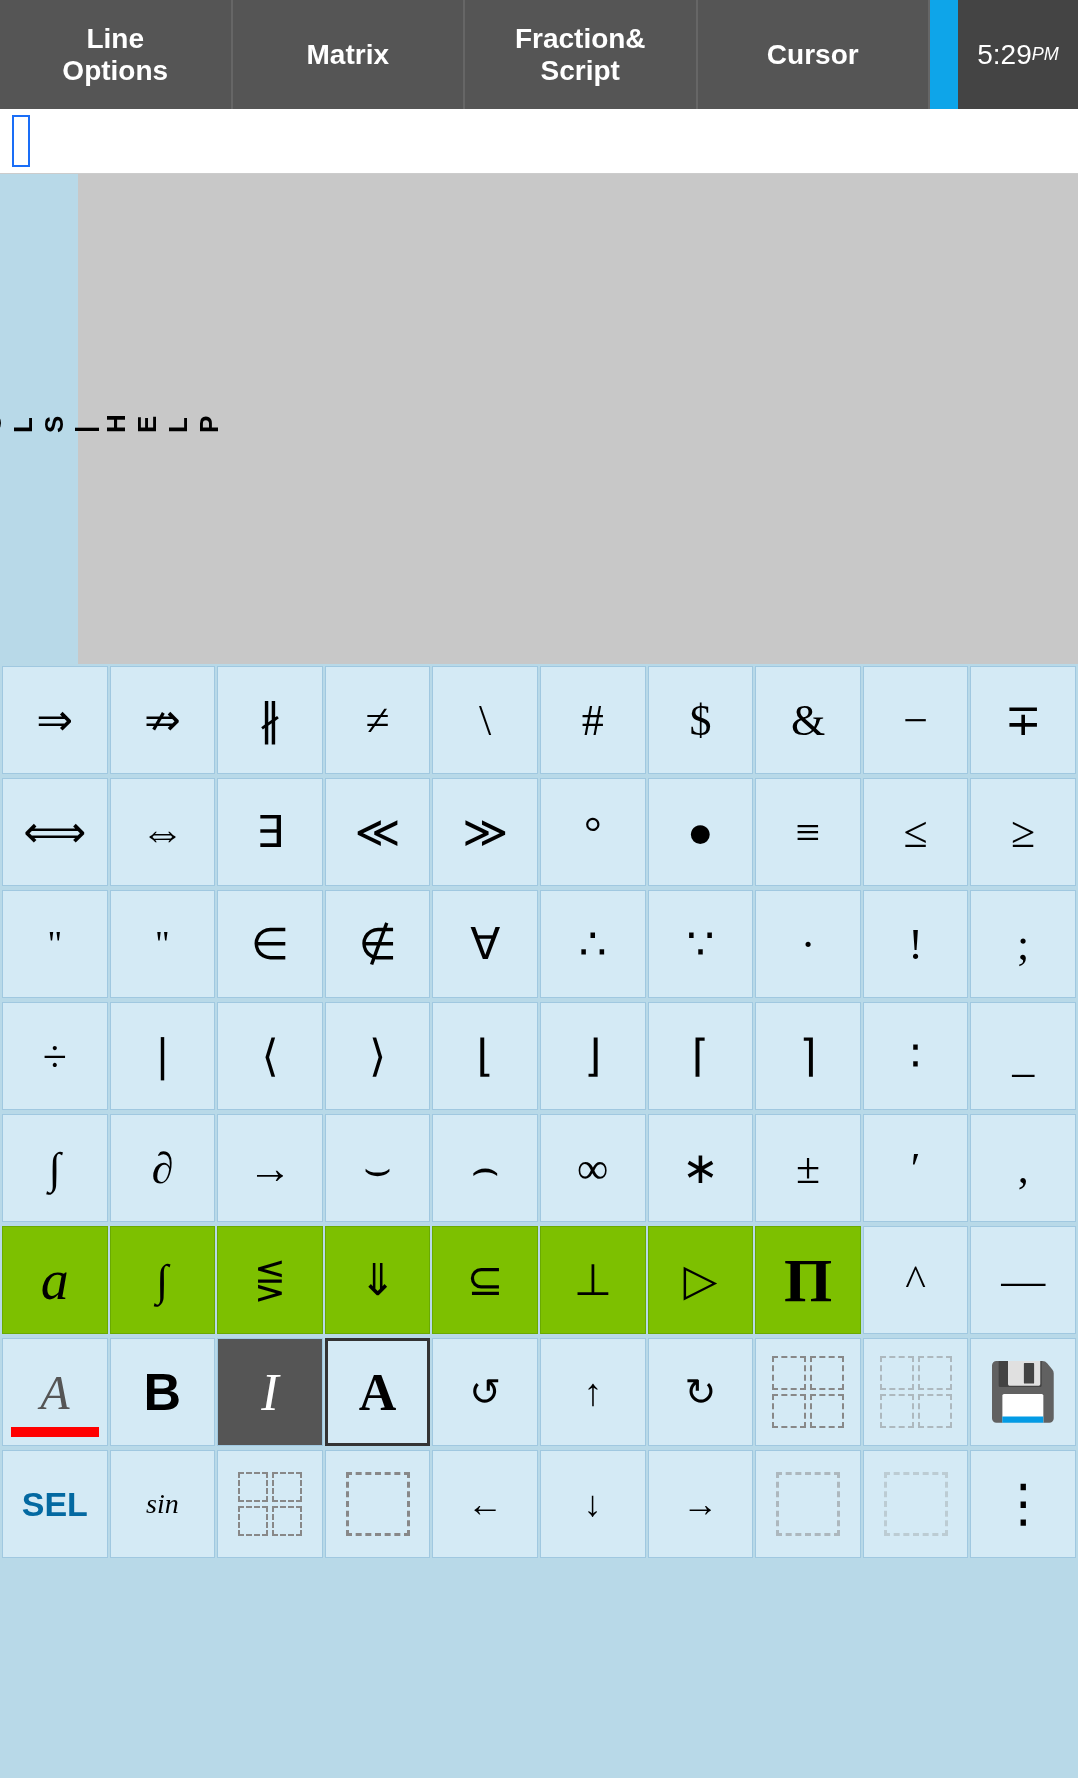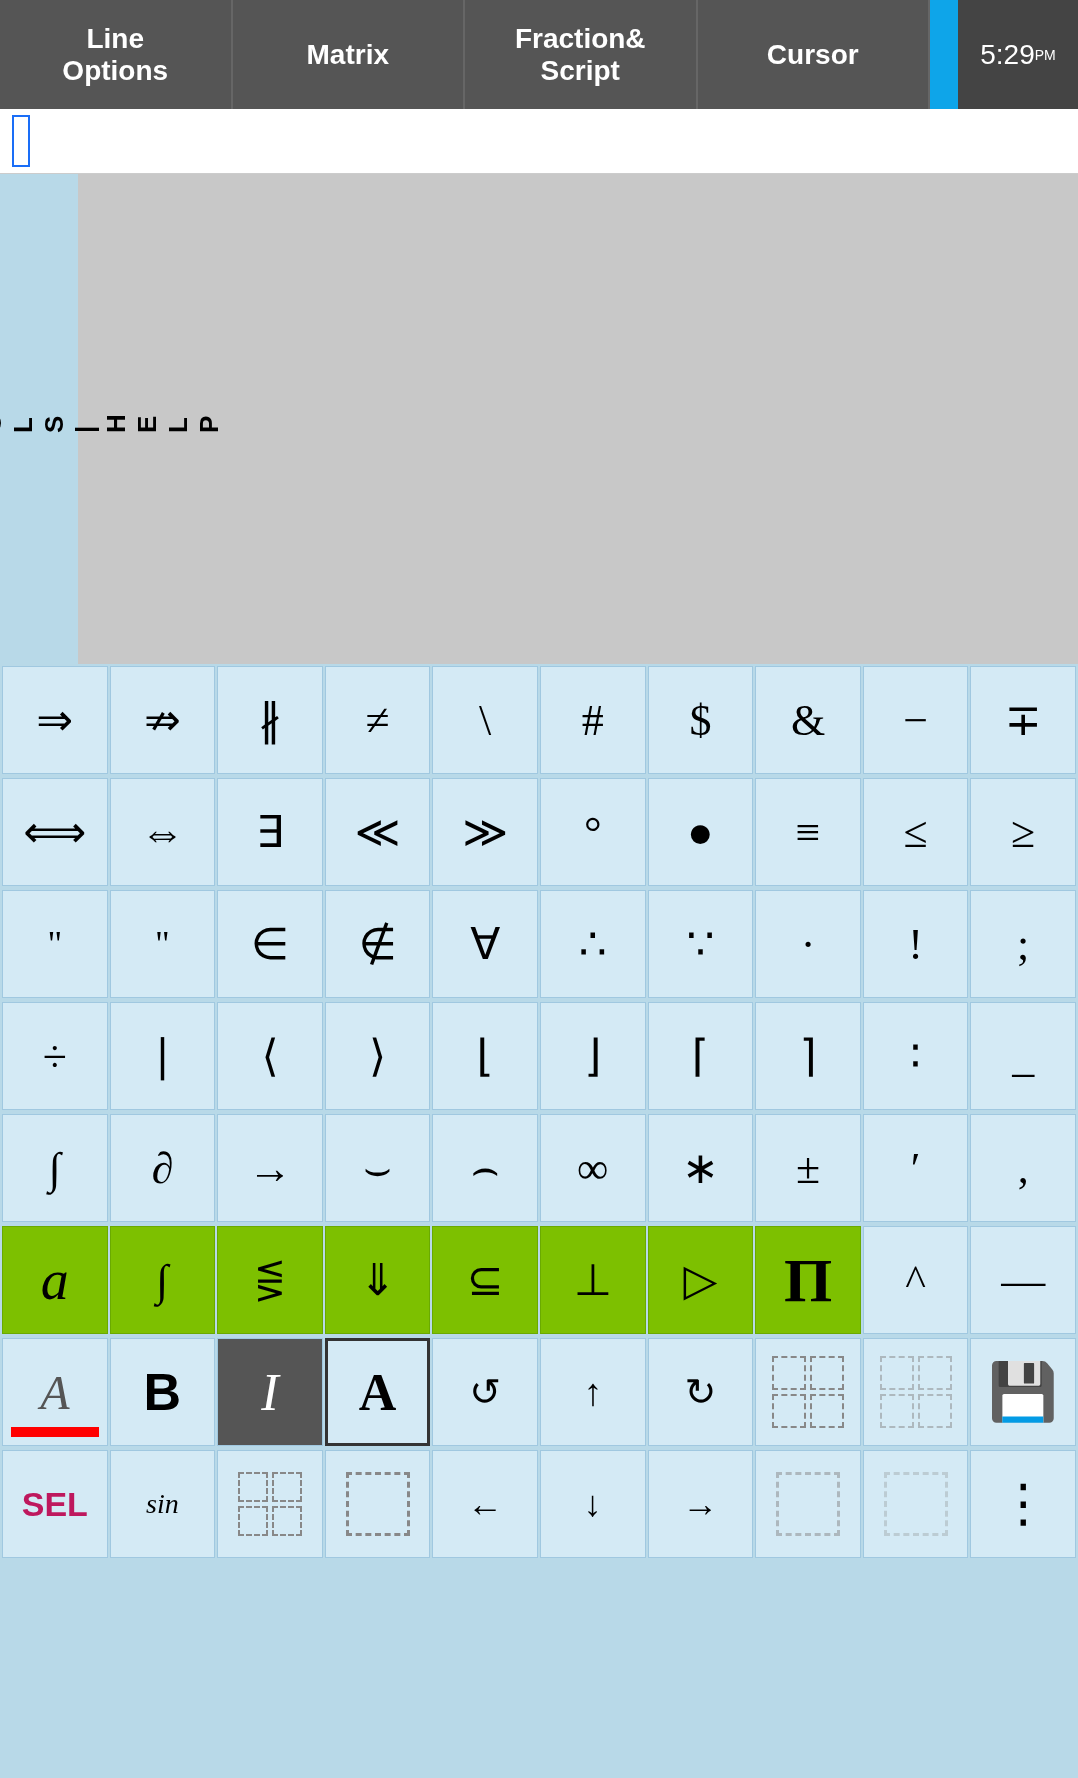--- a/index.html
+++ b/index.html
@@ -190,38 +190,38 @@
       height: 108px;
       font-size: 36px;
       cursor: pointer;
       border: 1px solid #a0c8e0;
       font-family: serif;
     }
     .sel-text {
       font-family: sans-serif;
       font-size: 34px;
       font-weight: bold;
-      color: #be185d;
+      color: #0369a1;
     }
     .sin-text {
       font-family: serif;
       font-size: 28px;
       font-style: italic;
       color: #000;
     }
   </style>
 </head>
 <body>
 
 <div class="toolbar">
   <div class="toolbar-btn">Line<br>Options</div>
   <div class="toolbar-btn">Matrix</div>
   <div class="toolbar-btn">Fraction&amp;<br>Script</div>
   <div class="toolbar-btn">Cursor</div>
-  <div class="toolbar-time">5:29<span style="font-size:14px;vertical-align:super;">PM</span></div>
+  <div class="toolbar-time">5:29<span style="font-size:18px;vertical-align:super;font-style:italic;">PM</span></div>
 </div>
 
 <div class="input-area">
   <span class="input-cursor-box"></span>
 </div>
 
 <div class="preview-area">
   <div class="sidebar-label">
     S<br>Y<br>M<br>B<br>O<br>L<br>S<br>|<br>H<br>E<br>L<br>P
   </div>

